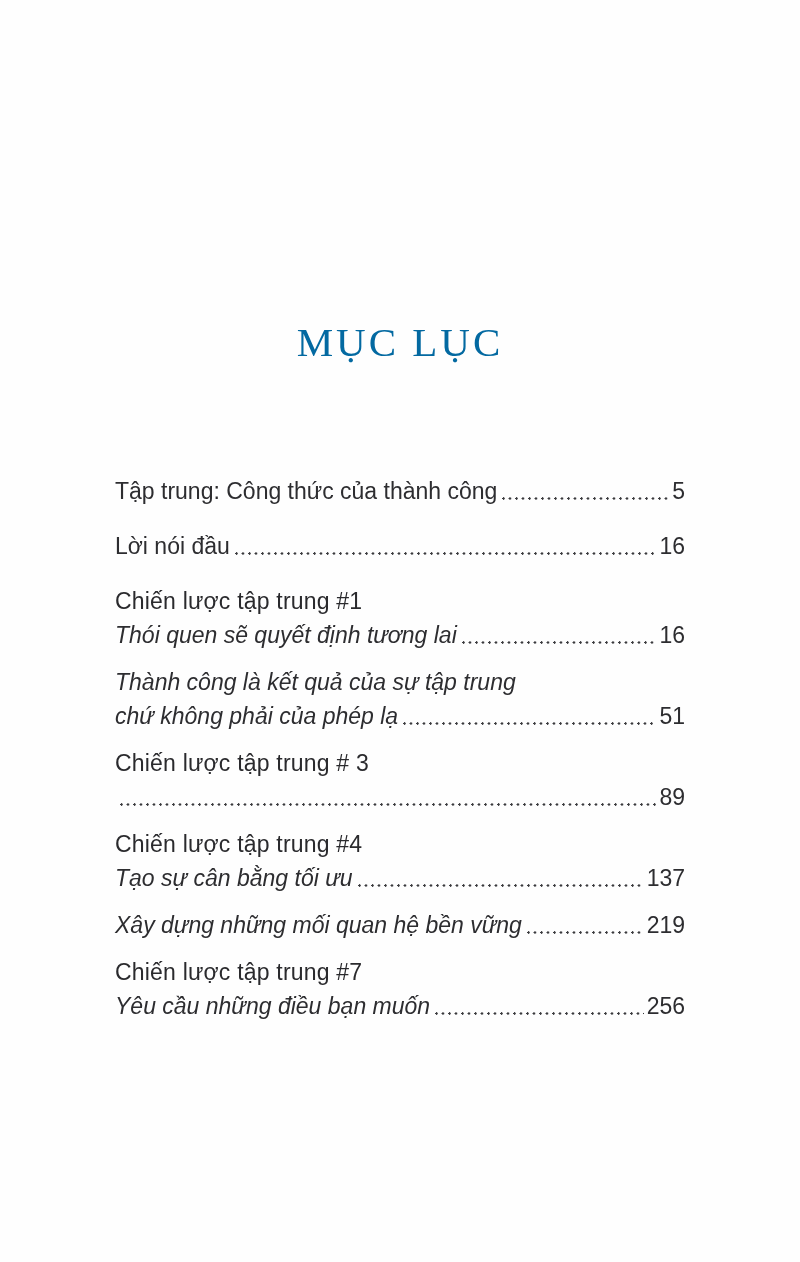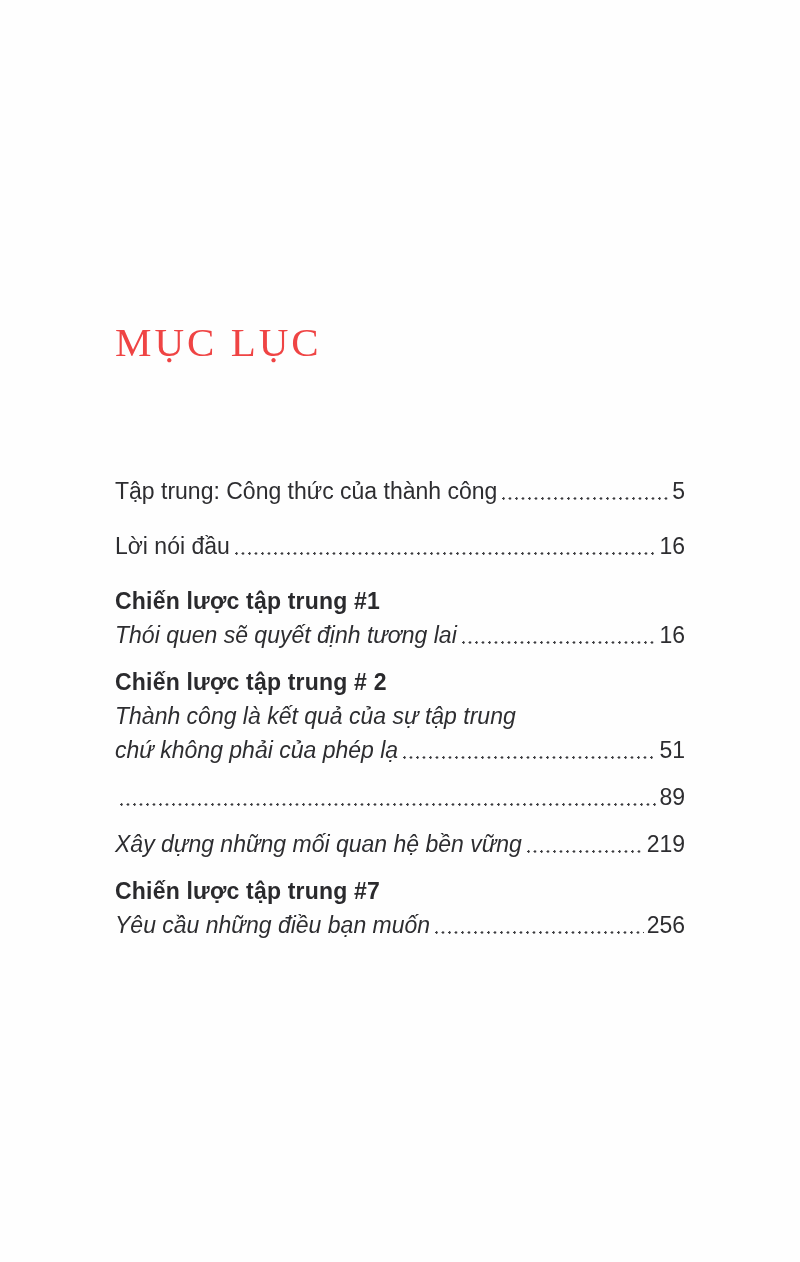--- a/index.html
+++ b/index.html
@@ -14,36 +14,37 @@
     width: 800px;
     height: 1262px;
     background: #fefefe;
     padding: 318px 115px 0 115px;
   }
   .toc-title {
     font-family: "Liberation Serif", "DejaVu Serif", serif;
     font-size: 41px;
     font-weight: 500;
     letter-spacing: 3px;
-    color: #ef4444;
+    text-align: center;
+    color: #0369a1;
     margin-bottom: 108px;
   }
   .entry { margin-bottom: 13px; }
   .entry.simple { margin-bottom: 21px; }
   .line {
     display: flex;
     align-items: flex-end;
     font-size: 23px;
     line-height: 34px;
     white-space: nowrap;
   }
   .heading {
     font-size: 23px;
     line-height: 34px;
-    font-weight: 700;
+    font-weight: 400;
     color: #2a2a2d;
     letter-spacing: 0.2px;
   }
   .sub { font-style: italic; }
   .label-text { flex: 0 0 auto; }
   .leader {
     flex: 1 1 auto;
     position: relative;
     min-width: 20px;
     align-self: stretch;
@@ -93,38 +94,46 @@
   <div class="entry">
     <div class="heading">Chiến lược tập trung #1</div>
     <div class="line sub">
       <span class="label-text">Thói quen sẽ quyết định tương lai</span>
       <span class="leader"></span>
       <span class="pagenum">16</span>
     </div>
   </div>
 
   <div class="entry">
-    <div class="heading">Chiến lược tập trung # 2</div>
     <div class="line sub">
       <span class="label-text">Thành công là kết quả của sự tập trung</span>
     </div>
     <div class="line sub">
       <span class="label-text">chứ không phải của phép lạ</span>
       <span class="leader"></span>
       <span class="pagenum">51</span>
     </div>
   </div>
 
   <div class="entry">
+    <div class="heading">Chiến lược tập trung # 3</div>
     <div class="line sub">
       <span class="leader"></span>
       <span class="pagenum">89</span>
     </div>
   </div>
 
+  <div class="entry">
+    <div class="heading">Chiến lược tập trung #4</div>
+    <div class="line sub">
+      <span class="label-text">Tạo sự cân bằng tối ưu</span>
+      <span class="leader"></span>
+      <span class="pagenum">137</span>
+    </div>
+  </div>
 
   <div class="entry">
     <div class="line sub">
       <span class="label-text">Xây dựng những mối quan hệ bền vững</span>
       <span class="leader"></span>
       <span class="pagenum">219</span>
     </div>
   </div>
 
 

